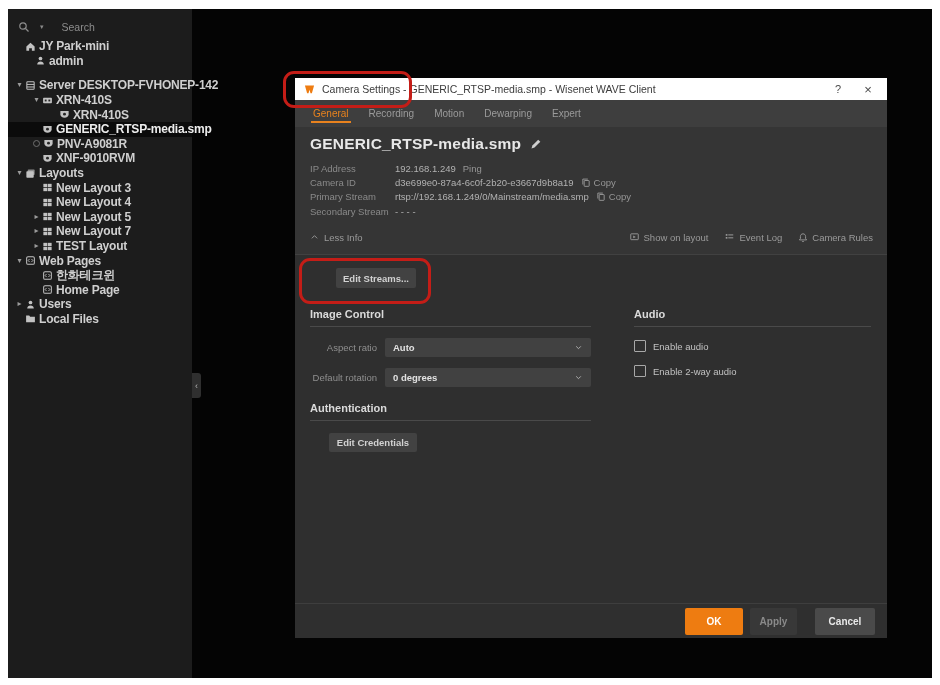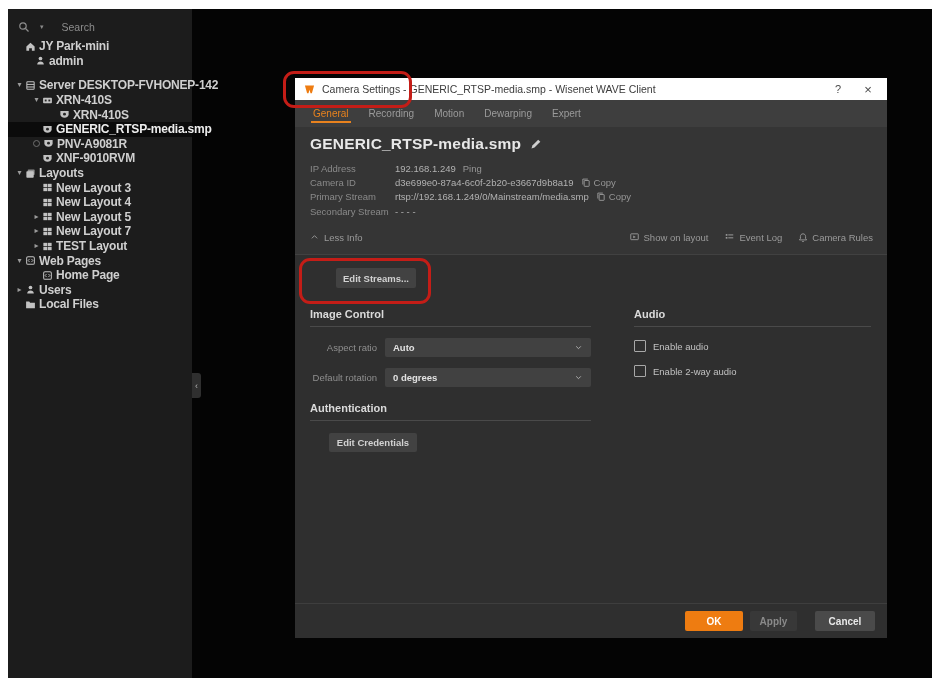--- a/index.html
+++ b/index.html
@@ -73,21 +73,21 @@
   .select-box{flex:1;height:19px;background:#414141;border-radius:2px;display:flex;align-items:center;
               padding:0 8px;cursor:pointer;}
   .select-value{font-size:9.5px;font-weight:bold;color:#e2e2e2;}
   .select-box svg{margin-left:auto;}
   .check-row{display:flex;align-items:center;gap:7px;margin-top:13px;cursor:pointer;}
   .checkbox{width:10px;height:10px;border:1px solid #a8a8a8;border-radius:1px;background:transparent;flex:0 0 auto;}
   .check-label{font-size:9.5px;color:#c2c2c2;}
 
   .footer{position:absolute;left:0;right:0;bottom:0;height:35px;border-top:1px solid #3e3e3e;
           display:flex;align-items:center;justify-content:flex-end;padding-right:12px;box-sizing:border-box;}
-  .footer .btn{height:20px;font-size:10px;}
+  .footer .btn{height:27px;font-size:10px;}
   .ok-btn{width:58px;background:#ee7c11;color:#ffffff;}
   .apply-btn{width:47px;margin-left:7px;background:#383838;color:#8a8a8a;}
   .cancel-btn{width:60px;margin-left:18px;background:#4a4a4a;color:#e9e9e9;}
 
   
   .annotation{position:absolute;border:3px solid #c41d17;border-radius:11px;pointer-events:none;}
   .ann-title{left:283px;top:71px;width:123px;height:31px;}
   .ann-streams{left:299px;top:258px;width:126px;height:40px;}
 
   svg{overflow:visible;}
@@ -263,20 +263,30 @@
         </div>
         <div class="tree-row" style="padding-left: 6px;">
           <span class="tree-arrow">▾</span>
           <span class="tree-icon">
             <svg width="11" height="11" viewBox="0 0 12 12">
               <rect x="1.8" y="1.8" width="8.4" height="8.4" rx="1.5" fill="none" stroke="#c2c2c2" stroke-width="1.1"></rect>
               <path d="M5 4.3L3.4 6 5 7.7M7 4.3L8.6 6 7 7.7" fill="none" stroke="#c2c2c2" stroke-width="1"></path>
             </svg>
           </span>
           <span class="tree-label">Web Pages</span>
+        </div>
+        <div class="tree-row" style="padding-left: 23px;">
+          <span class="tree-arrow"></span>
+          <span class="tree-icon">
+            <svg width="11" height="11" viewBox="0 0 12 12">
+              <rect x="1.8" y="1.8" width="8.4" height="8.4" rx="1.5" fill="none" stroke="#c2c2c2" stroke-width="1.1"></rect>
+              <path d="M5 4.3L3.4 6 5 7.7M7 4.3L8.6 6 7 7.7" fill="none" stroke="#c2c2c2" stroke-width="1"></path>
+            </svg>
+          </span>
+          <span class="tree-label">한화테크윈</span>
         </div>
         <div class="tree-row" style="padding-left: 23px;">
           <span class="tree-arrow"></span>
           <span class="tree-icon">
             <svg width="11" height="11" viewBox="0 0 12 12">
               <rect x="1.8" y="1.8" width="8.4" height="8.4" rx="1.5" fill="none" stroke="#c2c2c2" stroke-width="1.1"></rect>
               <path d="M5 4.3L3.4 6 5 7.7M7 4.3L8.6 6 7 7.7" fill="none" stroke="#c2c2c2" stroke-width="1"></path>
             </svg>
           </span>
           <span class="tree-label">Home Page</span>

